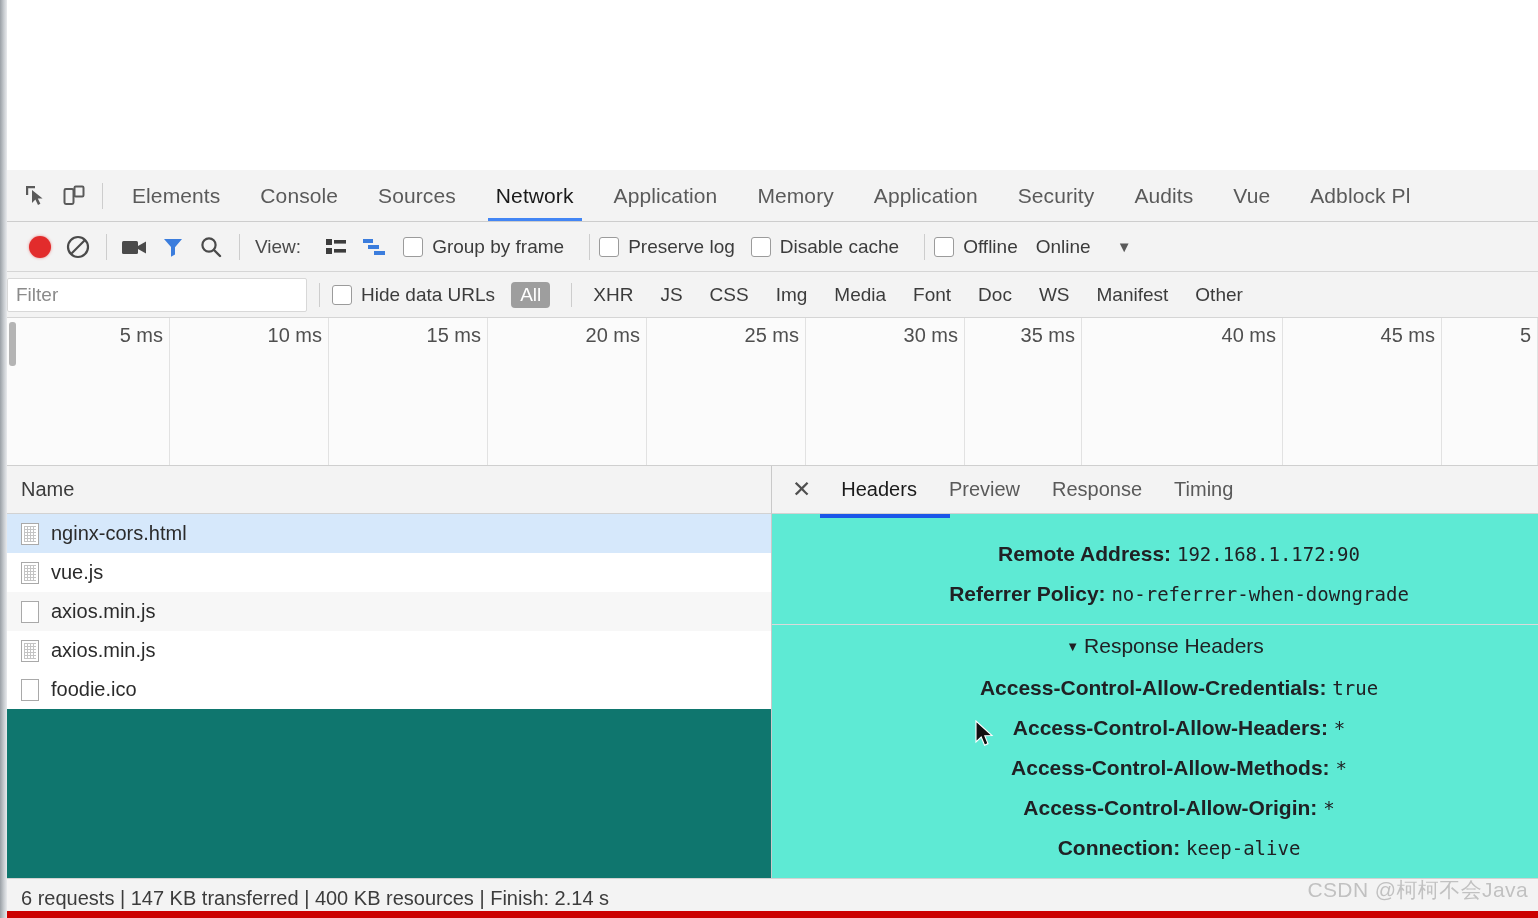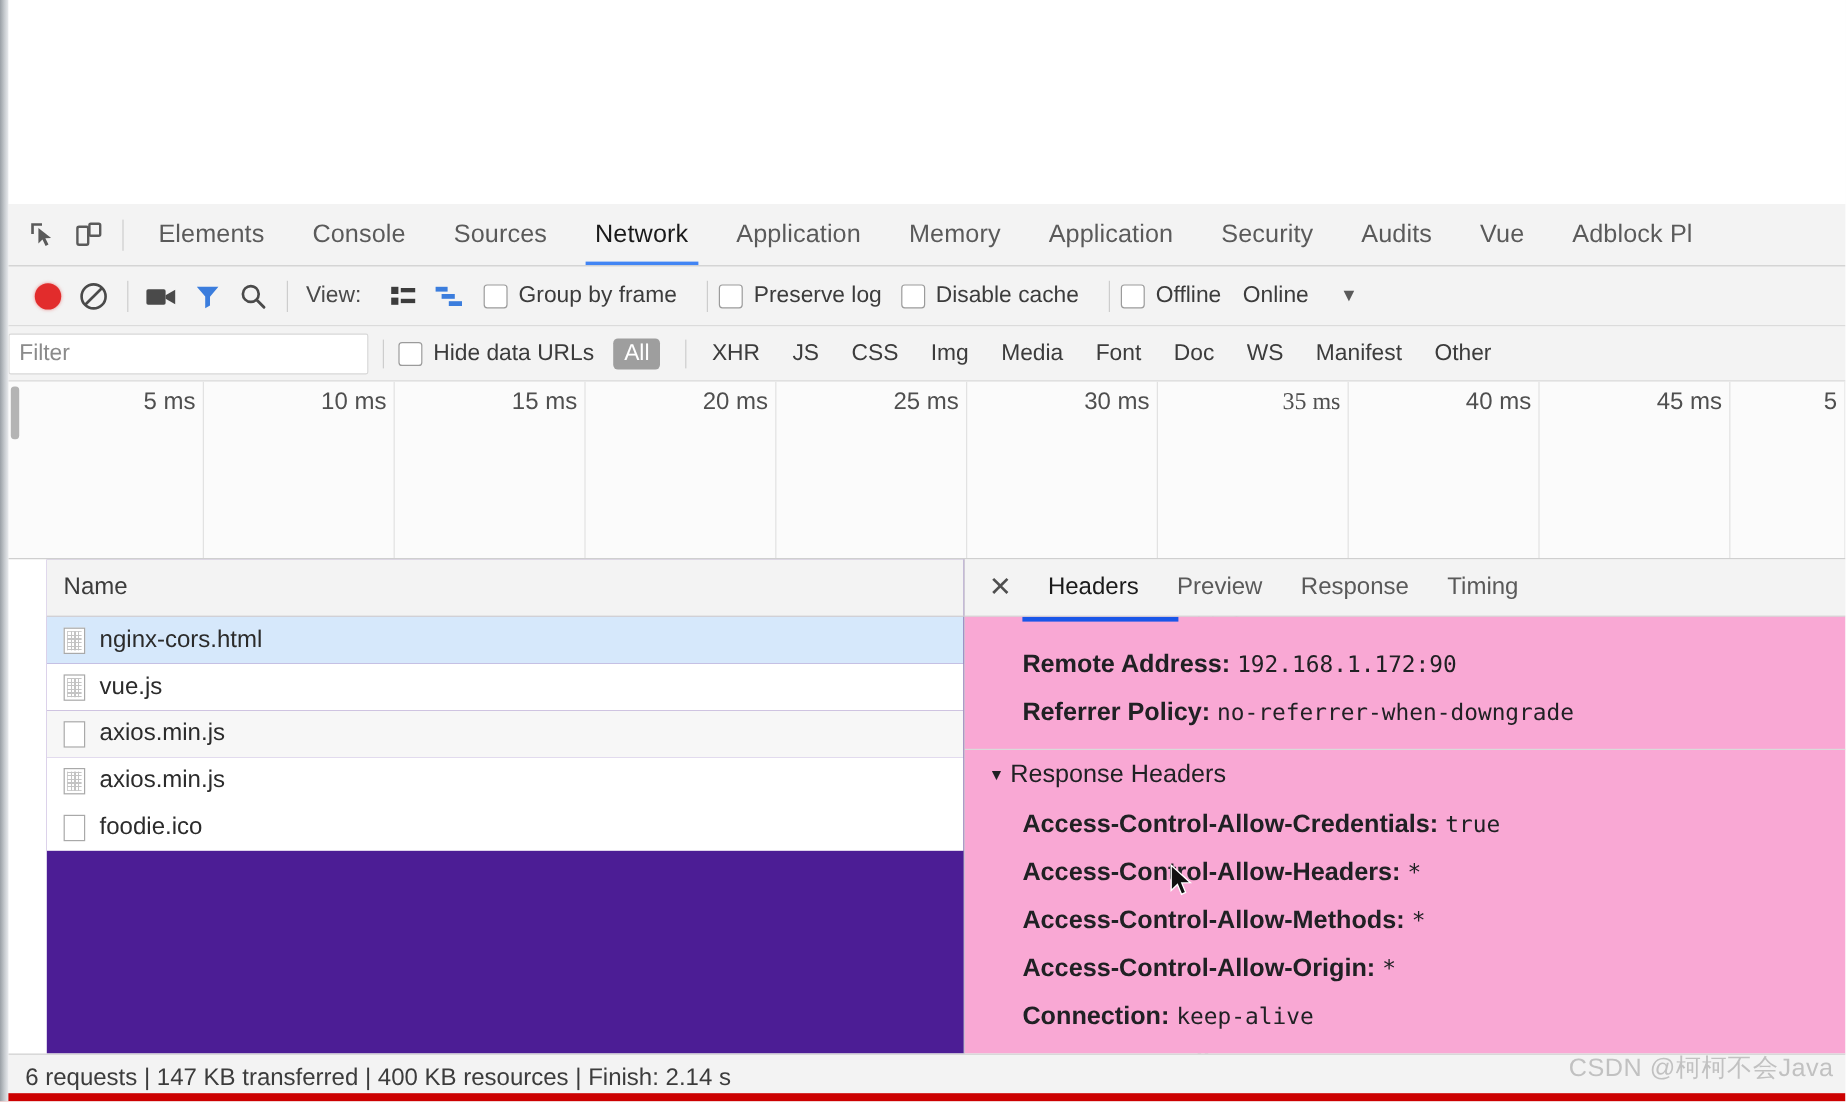--- a/index.html
+++ b/index.html
@@ -203,23 +203,22 @@
     flex: 1 1 auto;
     display: flex;
     min-height: 0;
     background: #fff;
   }
   .reqlist {
     width: 765px;
     flex: 0 0 auto;
     border-right: 1px solid #c9c9c9;
     display: flex; flex-direction: column;
-    background: #4c1d95;
+    background: #0f766e;
     min-height: 0;
-    margin-left: 32px;
   }
   .list-head {
     height: 48px;
     background: #f3f3f3;
     border-bottom: 1px solid #d2d2d2;
     display: flex; align-items: center;
     padding-left: 14px;
     font-size: 20px;
     color: #3c3c3c;
     flex: 0 0 auto;
@@ -281,21 +280,22 @@
     padding: 0 16px; height: 47px;
     display: inline-flex; align-items: center;
     cursor: pointer;
   }
   .det-tab.active { color: #1a1a1a; }
   .det-body {
     flex: 1 1 auto;
     position: relative;
     overflow: hidden;
     padding-left: 18px;
-    background: #f9a8d4;
+    background: #5eead4;
+    text-align: center;
   }
   .clip-row {
     height: 20px;
     overflow: hidden;
     position: relative;
   }
   .clip-row .inner {
     position: absolute; left: 30px; top: -19px;
     font-size: 21px; white-space: nowrap;
   }
@@ -544,21 +544,21 @@
         </div>
       <div class="ov-tick" style="left:481px;width:159px;">
           <span>20 ms</span>
         </div>
       <div class="ov-tick" style="left:640px;width:159px;">
           <span>25 ms</span>
         </div>
       <div class="ov-tick" style="left:799px;width:159px;">
           <span>30 ms</span>
         </div>
-      <div class="ov-tick" style="left:958px;width:159px;font-family:Liberation Serif, serif;">
+      <div class="ov-tick" style="left:916px;width:159px;">
           <span>35 ms</span>
         </div>
       <div class="ov-tick" style="left:1117px;width:159px;">
           <span>40 ms</span>
         </div>
       <div class="ov-tick" style="left:1276px;width:159px;">
           <span>45 ms</span>
         </div>
       <div class="ov-tick" style="left:1435px;width:96px;">
           <span>5</span>

